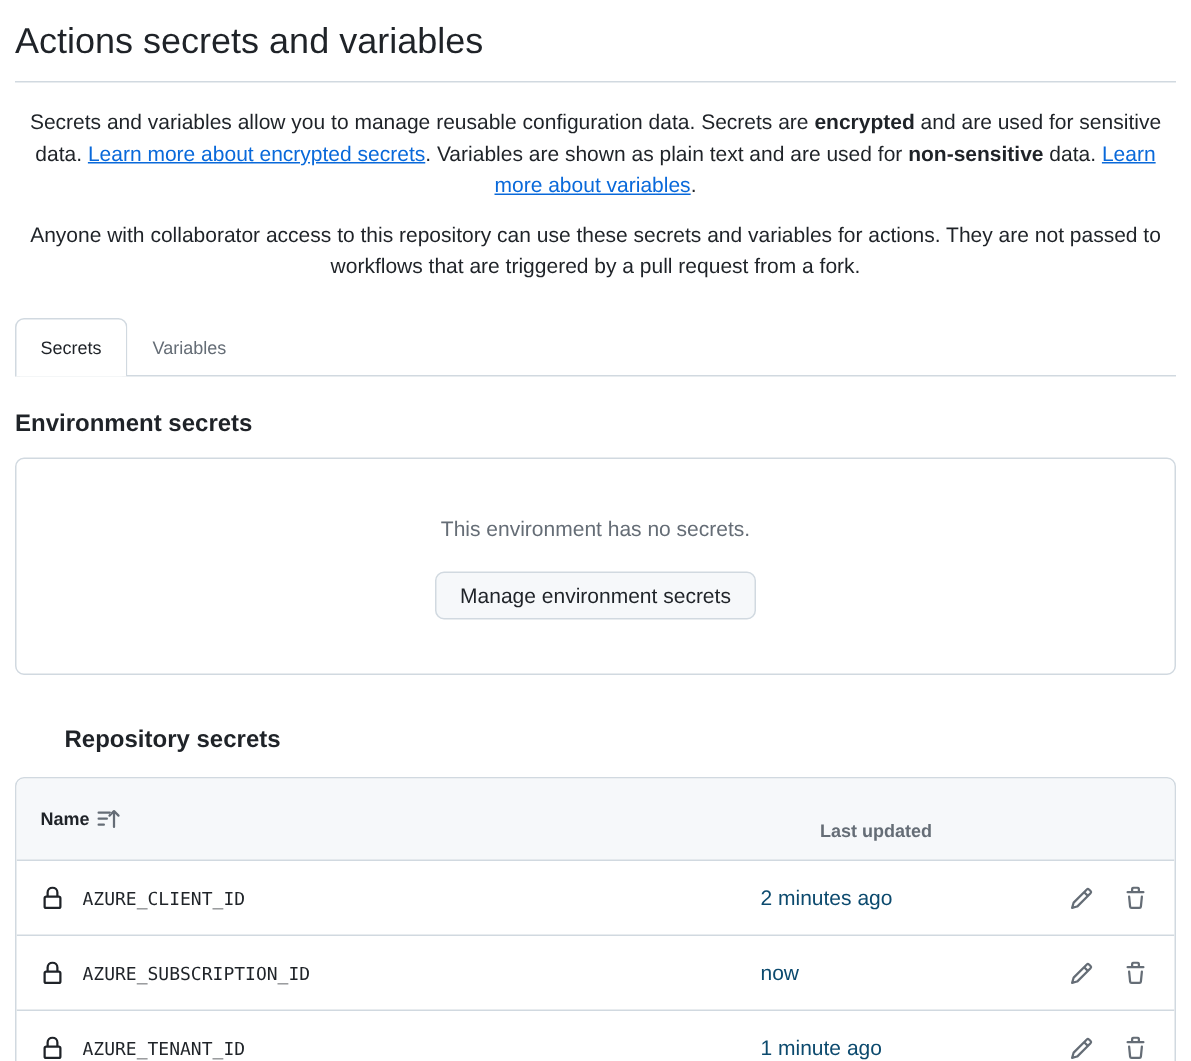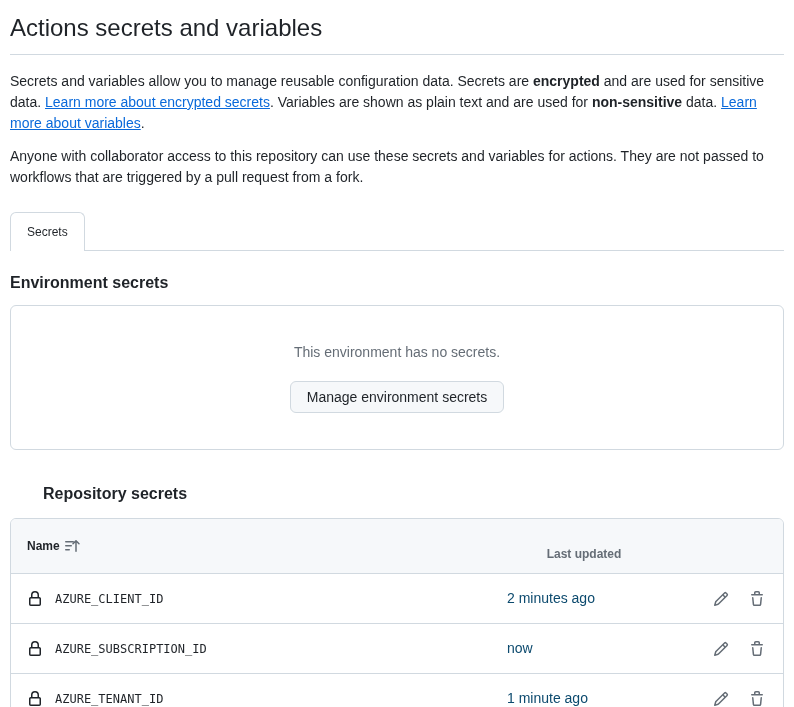--- a/index.html
+++ b/index.html
@@ -16,21 +16,21 @@
       font-size: 24px;
       font-weight: 400;
       margin: 0 0 8px 0;
       padding-bottom: 8px;
       border-bottom: 1px solid #d1d9e0;
     }
     .description {
       margin: 16px 0;
       color: #1f2328;
     }
-    .description p { margin: 0 0 12px 0; }
+    .description p { margin: 0 0 12px 0; text-align: center; }
     a { color: #0969da; text-decoration: none; }
     .underlined { text-decoration: underline; }
     .tabs {
       display: flex;
       border-bottom: 1px solid #d1d9e0;
       margin-top: 24px;
     }
     .tab {
       padding: 10px 16px;
       cursor: pointer;
@@ -153,20 +153,21 @@
 
 <div class="description">
   <p>
     <span>Secrets and variables allow you to manage reusable configuration data. Secrets are </span><strong>encrypted</strong><span> and are used for sensitive data. </span><a href="#" class="underlined">Learn more about encrypted secrets</a><span>. Variables are shown as plain text and are used for </span><strong>non-sensitive</strong><span> data. </span><a href="#" class="underlined">Learn more about variables</a><span>.</span>
   </p>
   <p>Anyone with collaborator access to this repository can use these secrets and variables for actions. They are not passed to workflows that are triggered by a pull request from a fork.</p>
 </div>
 
 <div class="tabs">
   <div class="tab active">Secrets</div>
+  <div class="tab">Variables</div>
 </div>
 
 <h3 class="section-heading">Environment secrets</h3>
 
 <div class="env-panel">
   <div class="env-empty-text">This environment has no secrets.</div>
   <button class="btn">Manage environment secrets</button>
 </div>
 
 <div class="repo-header">

